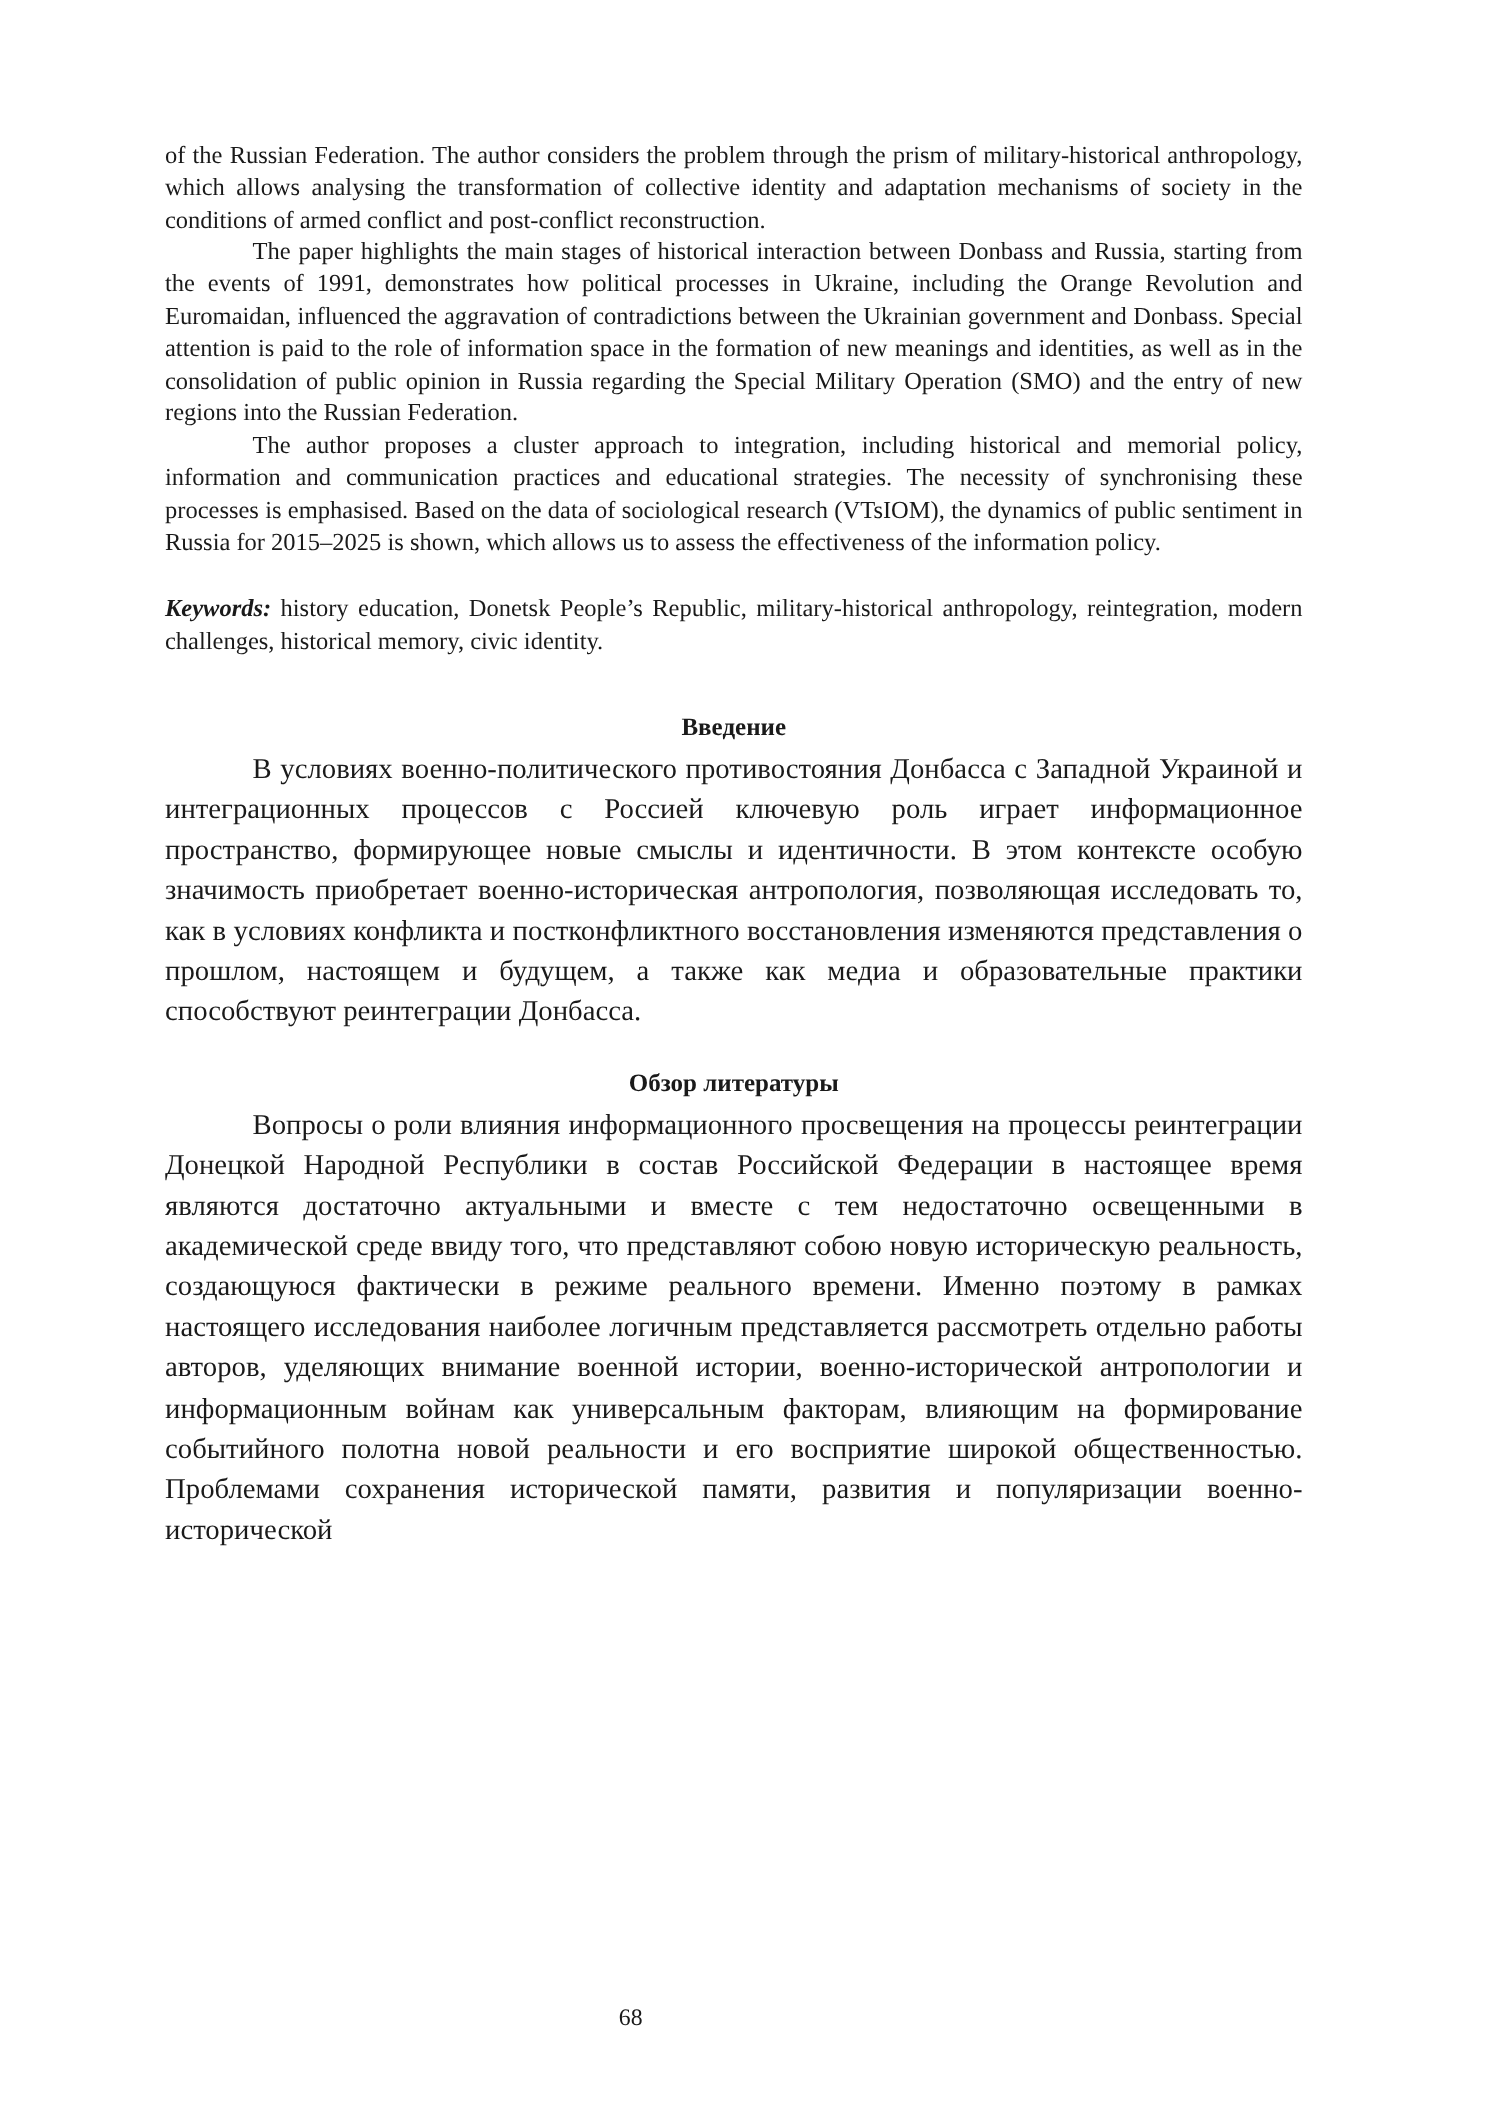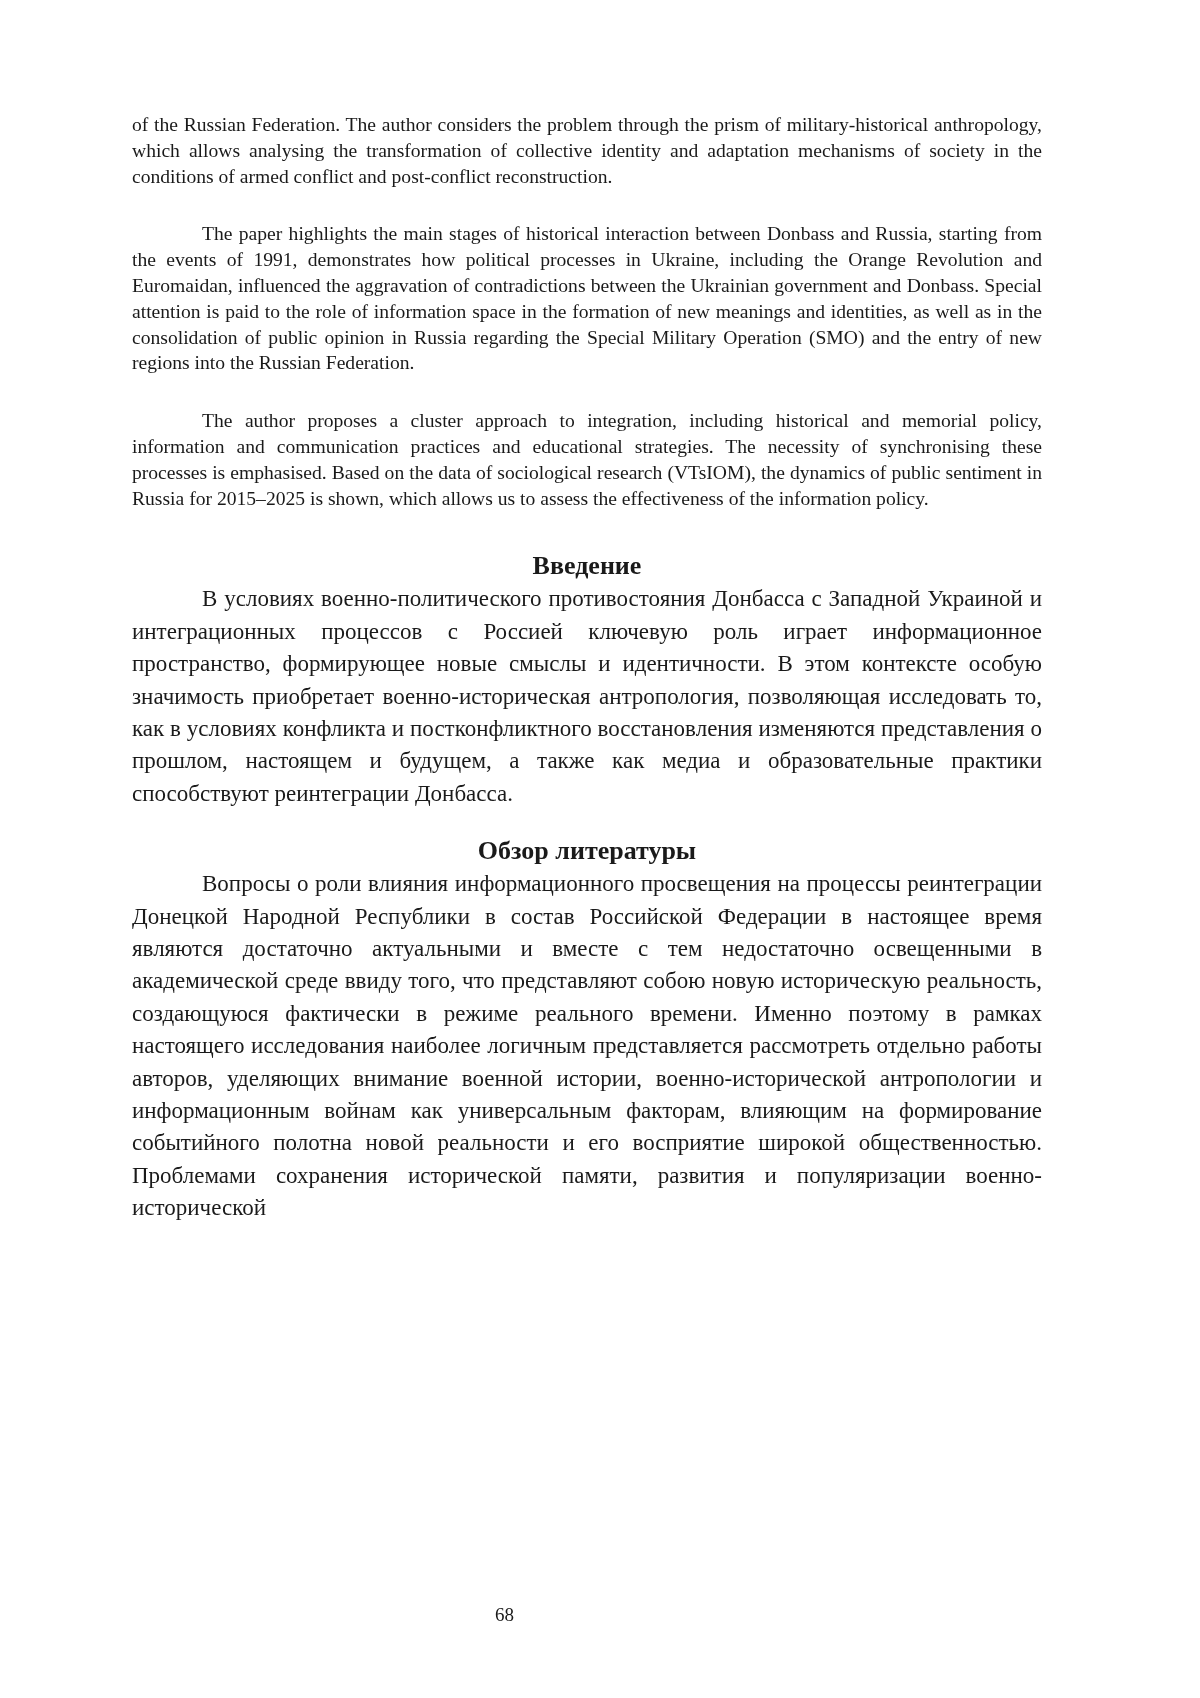--- a/index.html
+++ b/index.html
@@ -1,37 +1,38 @@
 <!DOCTYPE html>
 <html><head>
 <meta charset="utf-8">
 <style>
   html, body { margin: 0; padding: 0; background: #ffffff; }
   body { width: 1200px; height: 1698px; position: relative; overflow: hidden; color: #1a1a1a; }
   .page { position: absolute; left: 132px; top: 112px; width: 910px; font-family: "Liberation Serif", "DejaVu Serif", serif; }
   .abstract p { margin: 0; font-size: 19.6px; line-height: 25.8px; text-align: justify; }
-  .abstract p.indent { text-indent: 70px; margin-top: 32px; }
+  .abstract p.indent { text-indent: 70px; }
   .keywords { margin-top: 28px; font-size: 19.6px; line-height: 25.8px; text-align: justify; }
   .keywords .kw-label { font-weight: bold; font-style: italic; }
-  h2 { margin: 0; text-align: center; font-weight: bold; font-size: 26px; line-height: 34px; }
+  h2 { margin: 0; text-align: center; font-weight: bold; font-size: 20px; line-height: 34px; }
   .sec-intro { margin-top: 38px; }
   .sec-lit { margin-top: 24px; }
   .body-text { margin: 0; font-size: 23px; line-height: 32.4px; text-align: justify; text-indent: 70px; }
   .page-number { position: absolute; left: 0; width: 1009px; top: 1604px; text-align: center; font-family: "Liberation Serif", "DejaVu Serif", serif; font-size: 19px; color: #1a1a1a; }
 </style>
 </head>
 <body>
 
 <div class="page">
   <div class="abstract">
     <p>of the Russian Federation. The author considers the problem through the prism of military-historical anthropology, which allows analysing the transformation of collective identity and adaptation mechanisms of society in the conditions of armed conflict and post-conflict reconstruction.</p>
     <p class="indent">The paper highlights the main stages of historical interaction between Donbass and Russia, starting from the events of 1991, demonstrates how political processes in Ukraine, including the Orange Revolution and Euromaidan, influenced the aggravation of contradictions between the Ukrainian government and Donbass. Special attention is paid to the role of information space in the formation of new meanings and identities, as well as in the consolidation of public opinion in Russia regarding the Special Military Operation (SMO) and the entry of new regions into the Russian Federation.</p>
     <p class="indent">The author proposes a cluster approach to integration, including historical and memorial policy, information and communication practices and educational strategies. The necessity of synchronising these processes is emphasised. Based on the data of sociological research (VTsIOM), the dynamics of public sentiment in Russia for 2015–2025 is shown, which allows us to assess the effectiveness of the information policy.</p>
   </div>
 
+  <p class="keywords"><span class="kw-label">Keywords:</span><span> history education, Donetsk People’s Republic, military-historical anthropology, reintegration, modern challenges, historical memory, civic identity.</span></p>
 
   <div class="sec-intro">
     <h2>Введение</h2>
     <p class="body-text">В условиях военно-политического противостояния Донбасса с Западной Украиной и интеграционных процессов с Россией ключевую роль играет информационное пространство, формирующее новые смыслы и идентичности. В этом контексте особую значимость приобретает военно-историческая антропология, позволяющая исследовать то, как в условиях конфликта и постконфликтного восстановления изменяются представления о прошлом, настоящем и будущем, а также как медиа и образовательные практики способствуют реинтеграции Донбасса.</p>
   </div>
 
   <div class="sec-lit">
     <h2>Обзор литературы</h2>
     <p class="body-text">Вопросы о роли влияния информационного просвещения на процессы реинтеграции Донецкой Народной Республики в состав Российской Федерации в настоящее время являются достаточно актуальными и вместе с тем недостаточно освещенными в академической среде ввиду того, что представляют собою новую историческую реальность, создающуюся фактически в режиме реального времени. Именно поэтому в рамках настоящего исследования наиболее логичным представляется рассмотреть отдельно работы авторов, уделяющих внимание военной истории, военно-исторической антропологии и информационным войнам как универсальным факторам, влияющим на формирование событийного полотна новой реальности и его восприятие широкой общественностью. Проблемами сохранения исторической памяти, развития и популяризации военно-исторической</p>
   </div>

